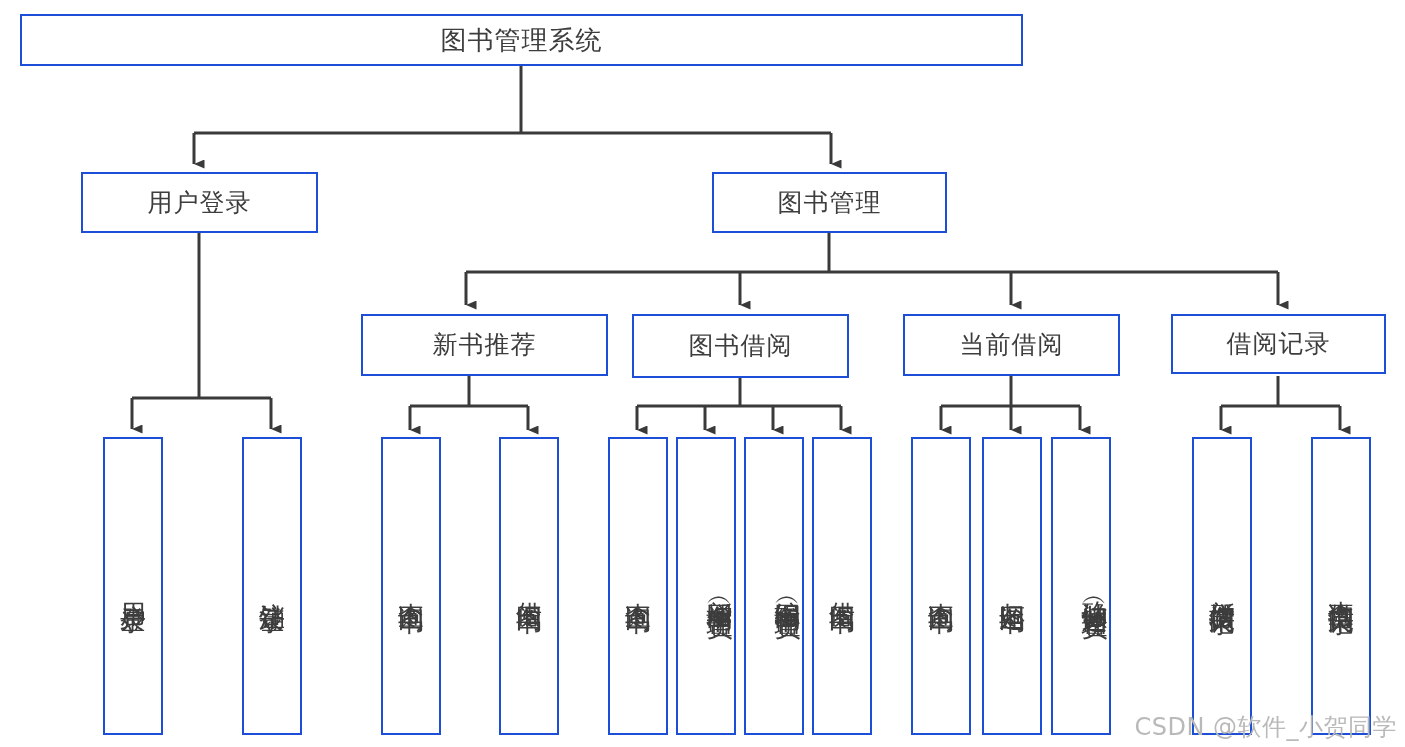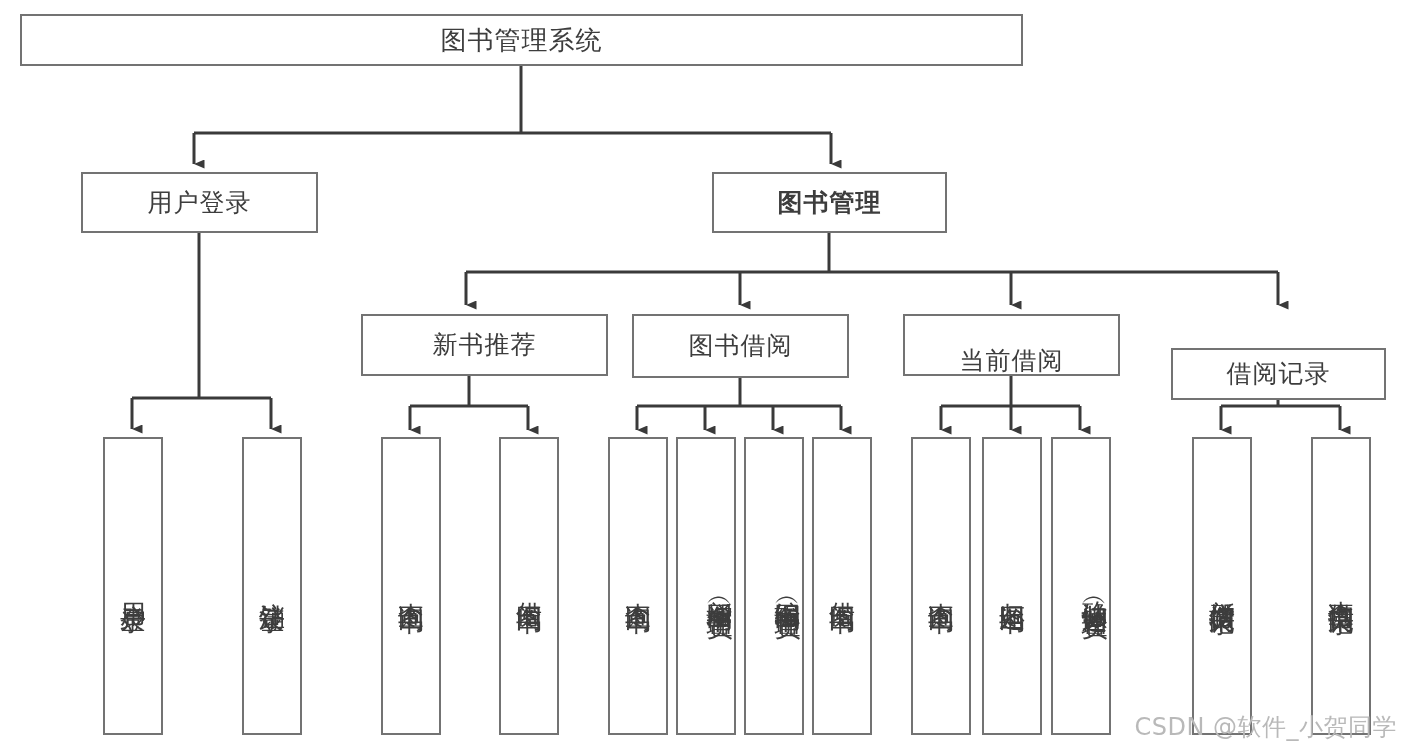--- a/index.html
+++ b/index.html
@@ -24,21 +24,21 @@
     left: 0;
     top: 0;
     width: 1405px;
     height: 747px;
     pointer-events: none;
   }
   .node {
     position: absolute;
     box-sizing: border-box;
     background: #ffffff;
-    border: 2px solid #737373;
+    border: 2px solid #1d4ed8;
     display: flex;
     align-items: center;
     justify-content: center;
     color: #3d3d3d;
   }
   .node-h {
     font-size: 25px;
     letter-spacing: 1px;
     line-height: 1.1;
     white-space: nowrap;
@@ -126,34 +126,34 @@
     </g>
   </svg>
 
   <div class="node node-h node-root" style="left:20px; top:14px; width:1003px; height:52px;">
     <span>图书管理系统</span>
   </div>
 
   <div class="node node-h" style="left:81px; top:172px; width:237px; height:61px;">
     <span>用户登录</span>
   </div>
-  <div class="node node-h" style="left:712px; top:172px; width:235px; height:61px;font-weight:bold;">
+  <div class="node node-h" style="left:712px; top:172px; width:235px; height:61px;">
     <span>图书管理</span>
   </div>
 
   <div class="node node-h" style="left:361px; top:314px; width:247px; height:62px;">
     <span>新书推荐</span>
   </div>
   <div class="node node-h" style="left:632px; top:314px; width:217px; height:64px;text-align:center;">
     <span>图书借阅</span>
   </div>
-  <div class="node node-h" style="left:903px; top:314px; width:217px; height:62px;align-items:flex-end;">
+  <div class="node node-h" style="left:903px; top:314px; width:217px; height:62px;">
     <span>当前借阅</span>
   </div>
-  <div class="node node-h" style="left:1171px; top:314px; width:215px; height:52px;margin-top:34px;">
+  <div class="node node-h" style="left:1171px; top:314px; width:215px; height:60px;">
     <span>借阅记录</span>
   </div>
 
   <div class="node node-v center-v" style="left:103px; top:437px; width:60px; height:298px;">
     <span>用户登录</span>
   </div>
   <div class="node node-v center-v" style="left:242px; top:437px; width:60px; height:298px;">
     <span>注销登录</span>
   </div>
 

